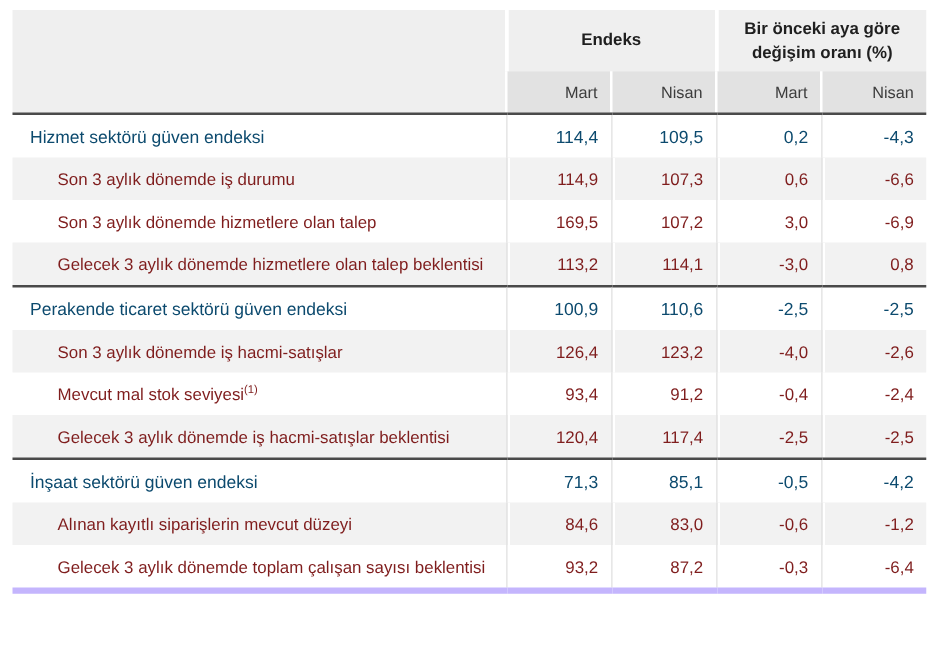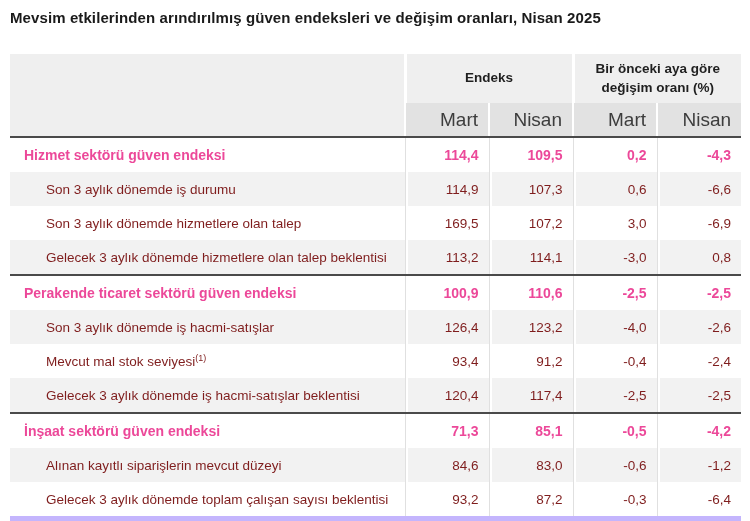--- a/index.html
+++ b/index.html
@@ -54,21 +54,21 @@
   }
   tr.sub-header th {
     background: #e2e2e2;
     height: 31px;
     font-weight: normal;
     color: #3d3d3d;
     text-align: right;
     padding-right: 10px;
     border-left: 2px solid #ffffff;
     border-bottom: 2px solid #4a4a4a;
-    font-size: 19px;
+    font-size: 13px;
   }
 
   
   tbody td {
     height: 32px;
     vertical-align: middle;
     color: #7f1d1d;
   }
   tbody td.label {
     padding-left: 36px;
@@ -76,38 +76,37 @@
   }
   tbody td.num {
     text-align: right;
     padding-right: 10px;
     border-left: 1px solid #e0e0e0;
     box-shadow: inset 2px 0 0 #ffffff;
     padding-left: 20px;
   }
   tr.alt td { background: #f2f2f2; }
   tr.section-row td {
-    font-weight: bold;
-    color: #ec4899;
+    font-weight: normal;
+    color: #0c4a6e;
     border-top: 2px solid #4a4a4a;
     font-size: 14px;
   }
   tr.section-row td.label { padding-left: 14px; }
   tbody tr:last-child td { border-bottom: 5px solid #c4b5fd; }
   tbody sup {
     font-size: 9px;
     line-height: 0;
   }
 </style>
 </head>
 <body>
 
 <div class="page">
 
-  <h1 class="title">Mevsim etkilerinden arındırılmış güven endeksleri ve değişim oranları, Nisan 2025</h1>
 
   <table class="data-table">
     <colgroup>
       <col class="c-label">
       <col class="c-num">
         <col class="c-num">
         <col class="c-num">
         <col class="c-num">
     </colgroup>
     <thead>

